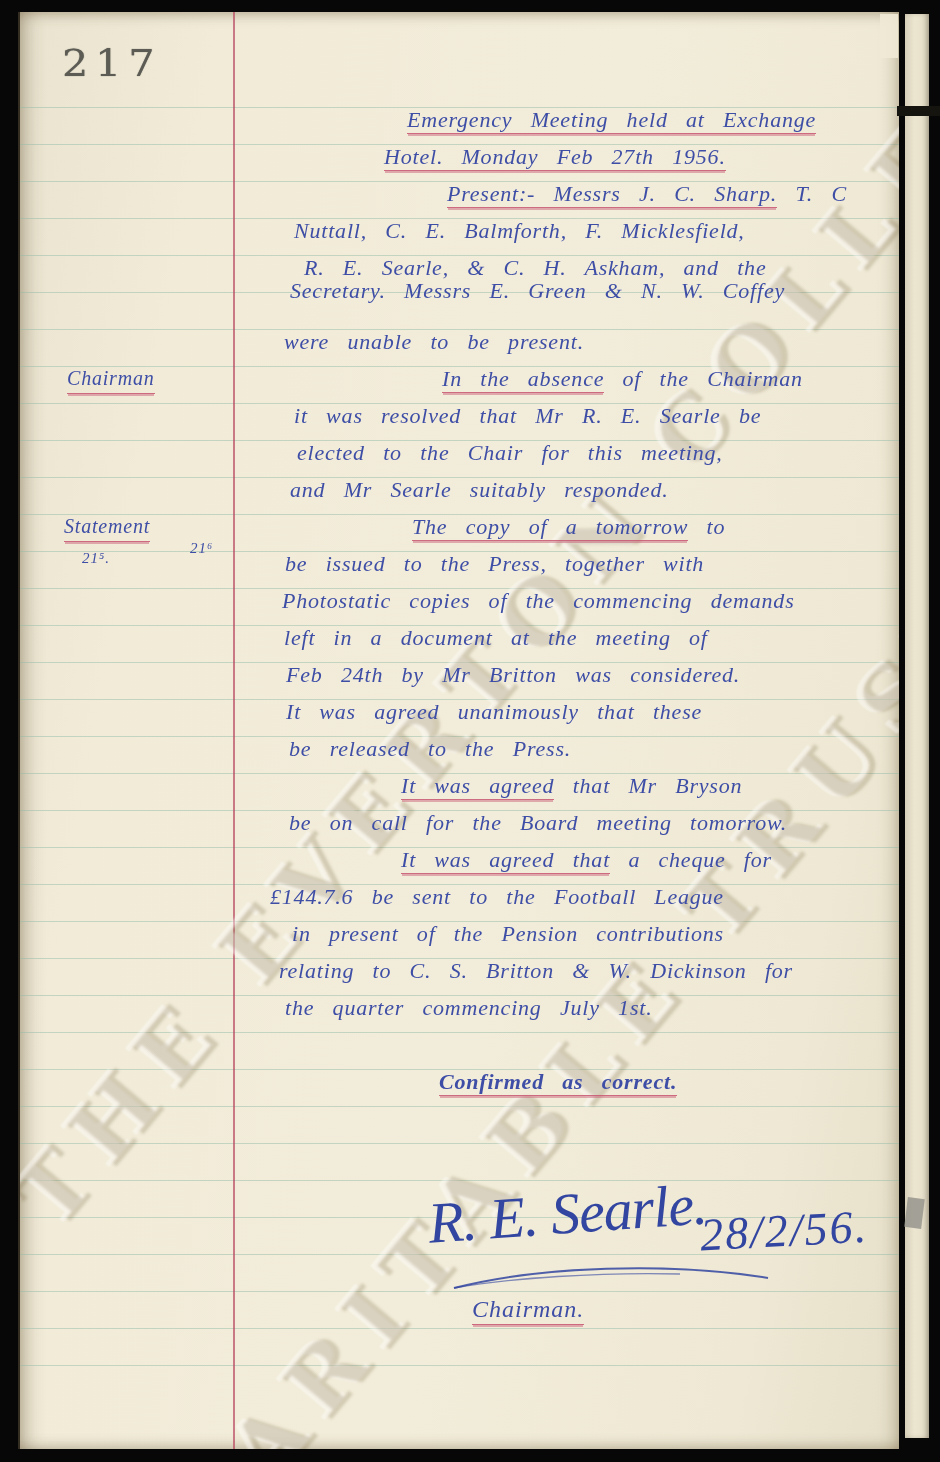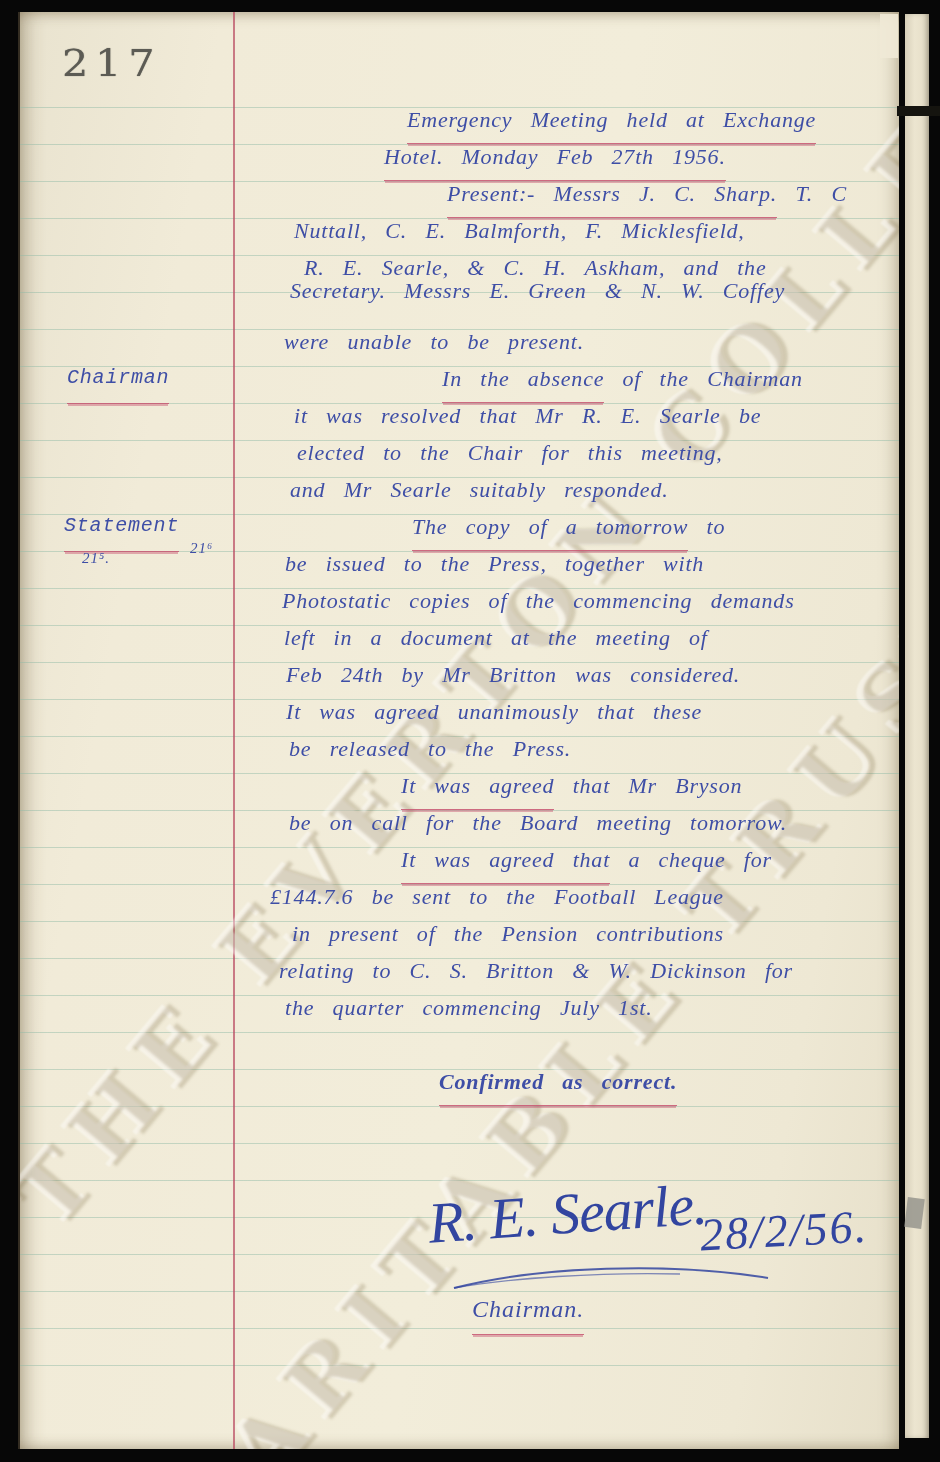--- a/index.html
+++ b/index.html
@@ -54,27 +54,27 @@
     text-shadow:0 0 1px rgba(70,70,64,.75);
     opacity:.92;
   }
   
   .hw-line{
     position:absolute;white-space:nowrap;line-height:30px;
     font-style:italic;font-size:22px;color:#3e4ea6;
     letter-spacing:.8px;word-spacing:12px;
   }
   .red-u{
-    padding-bottom:11px;
+    padding-bottom:1px;
     border-bottom:1.5px solid rgba(199,84,112,.85);
     box-shadow:0 3px 0 -1px rgba(199,84,112,.45);
   }
   .margin-note{
     position:absolute;white-space:nowrap;line-height:28px;
-    font-style:italic;font-size:20px;color:#3e4ea6;letter-spacing:.8px;font-family:Liberation Mono, monospace;
+    font-style:italic;font-size:20px;color:#3e4ea6;letter-spacing:.8px;
   }
   .margin-ref{
     position:absolute;white-space:nowrap;
     font-style:italic;font-size:15px;color:#3e4ea6;letter-spacing:1px;
   }
   
   .sig-name{
     position:absolute;left:408px;top:1168px;white-space:nowrap;
     font-style:italic;font-size:58px;color:#3245a0;letter-spacing:-1px;
     transform:rotate(-4deg);

